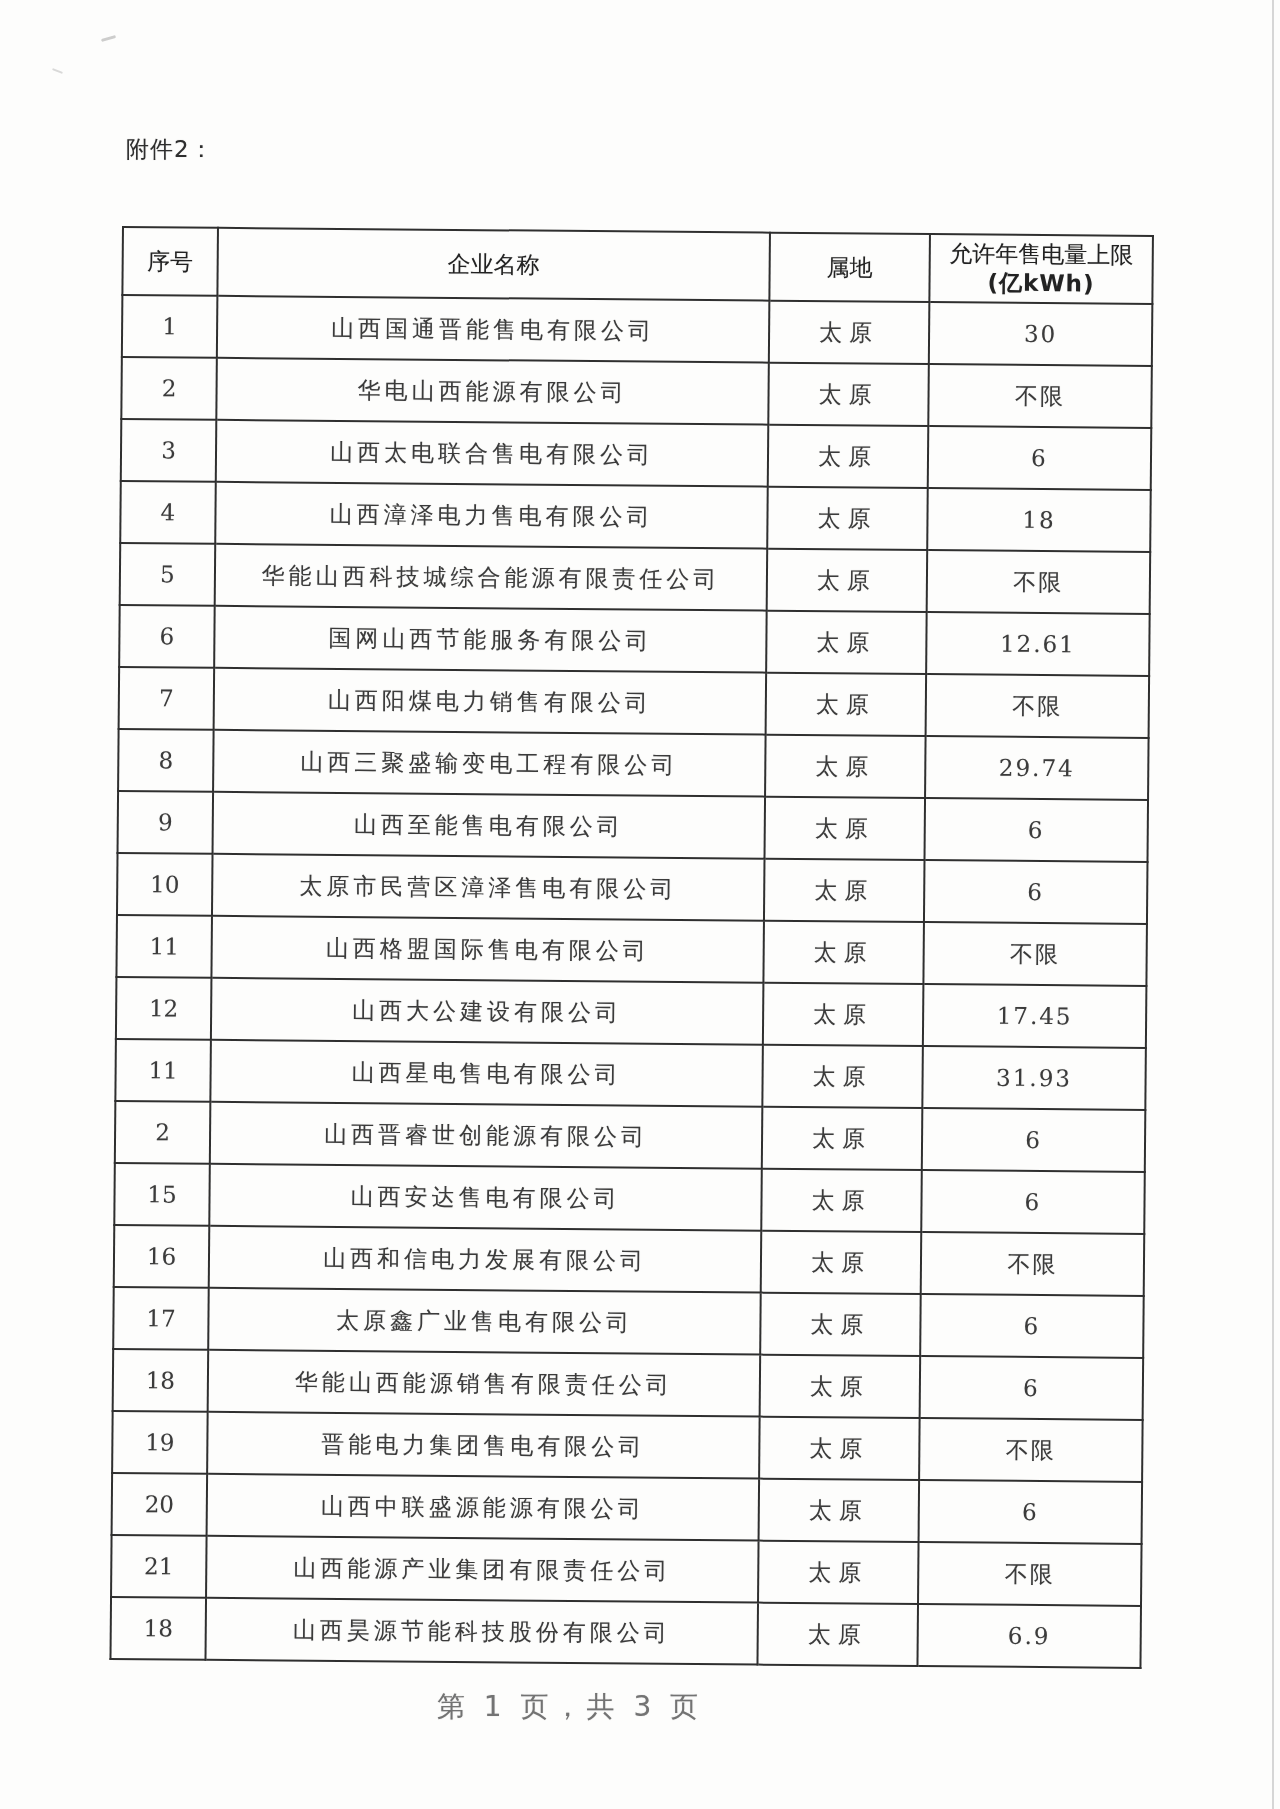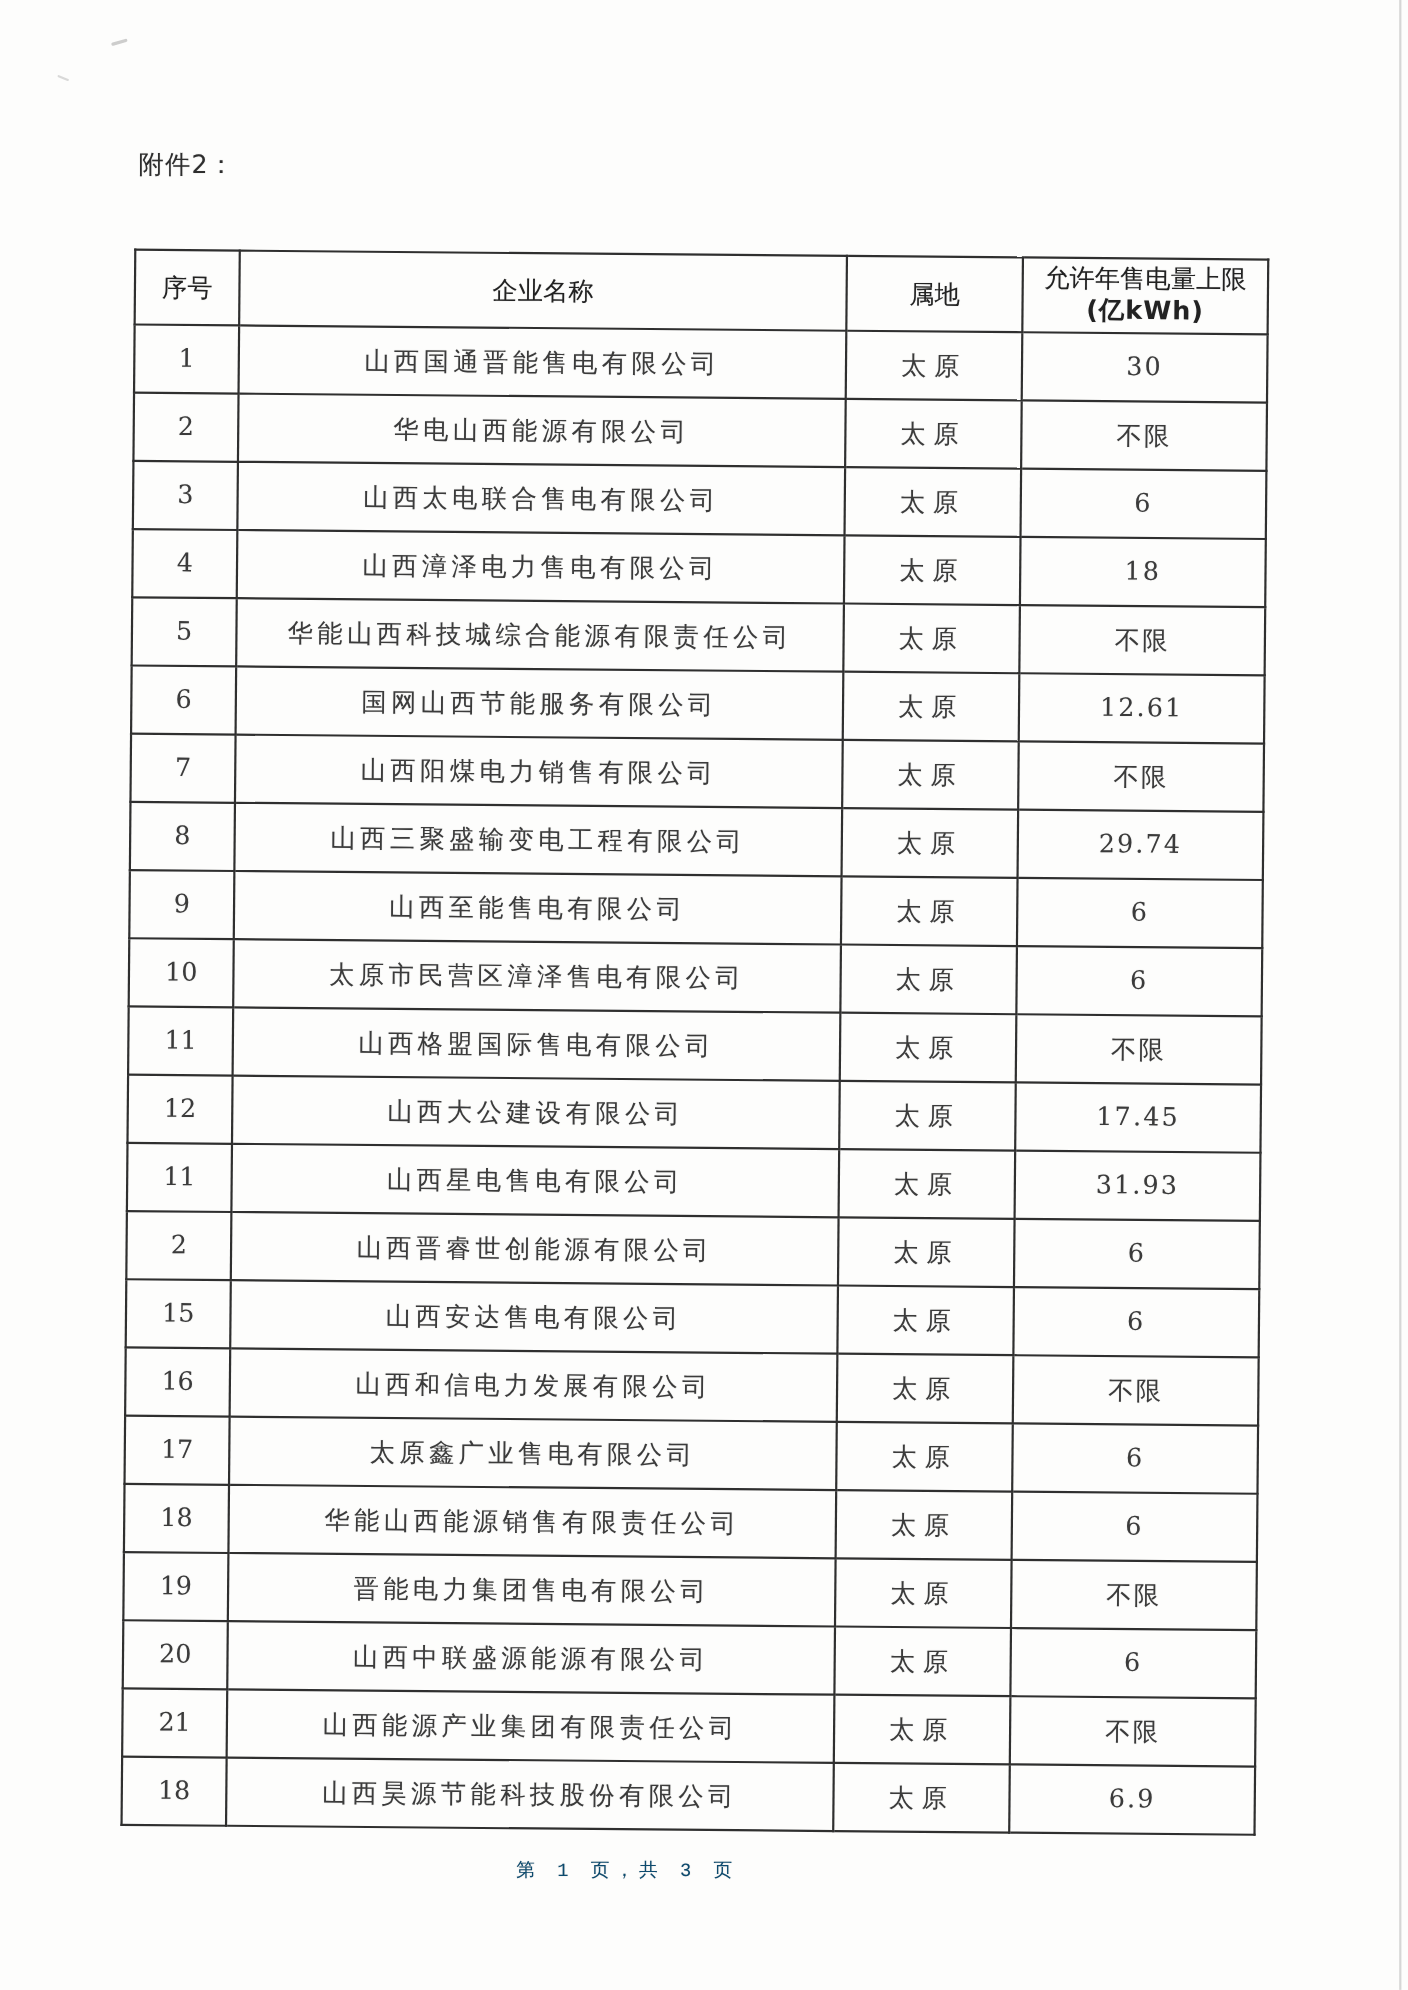--- a/index.html
+++ b/index.html
@@ -64,23 +64,22 @@
   }
   td.c-name { letter-spacing: 4px; }
   td.c-loc  { letter-spacing: 7px; color: #454545; }
   td.c-limit {
     font-family: "DejaVu Serif", serif; font-size: 22px;
     letter-spacing: 2px; color: #414141;
   }
 
   .footer {
     position: absolute; left: 15px; top: 1688px; width: 1110px;
-    text-align: center; font-size: 17px; color: #0c4a6e; letter-spacing: 5px;
+    text-align: center; font-size: 28px; color: #737373; letter-spacing: 5px;
     text-shadow: 0 0 1px rgba(50,50,50,.3);
-    font-family: Liberation Mono, monospace;
   }
 </style>
 </head>
 <body>
 
 <div class="page">
 
   <div class="artifact-a"></div>
   <div class="artifact-b"></div>
   <div class="edge-line"></div>

